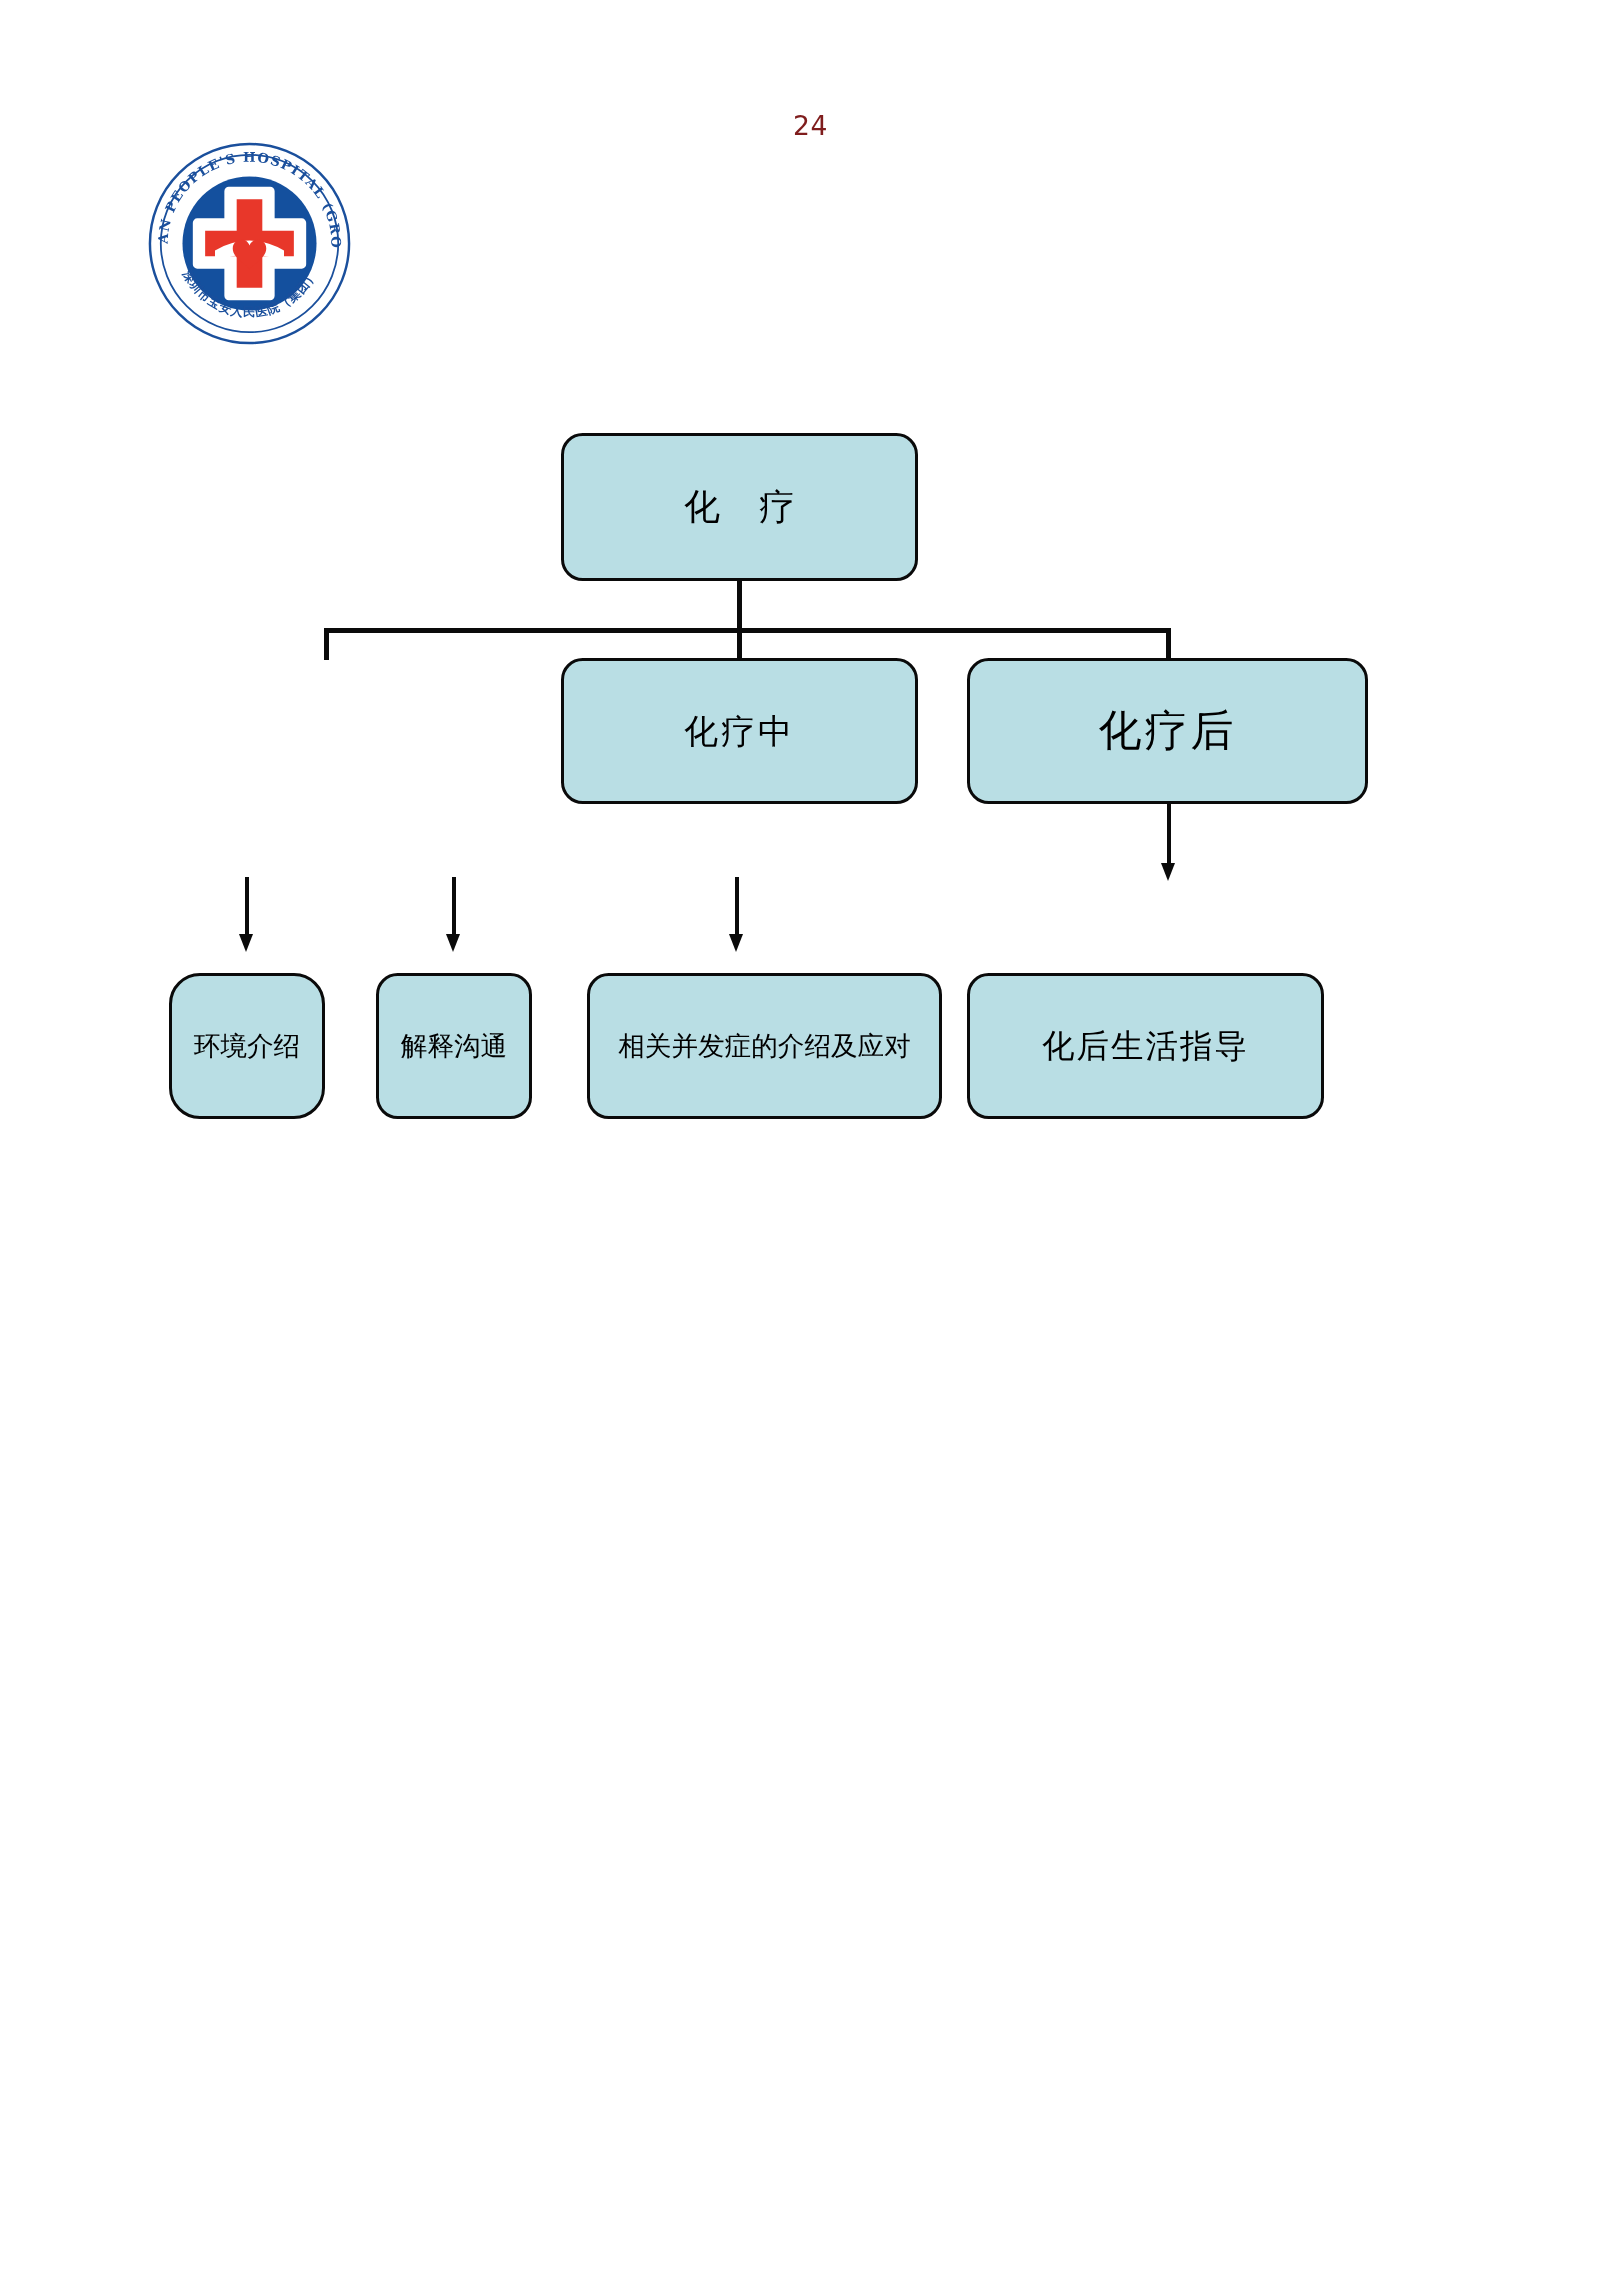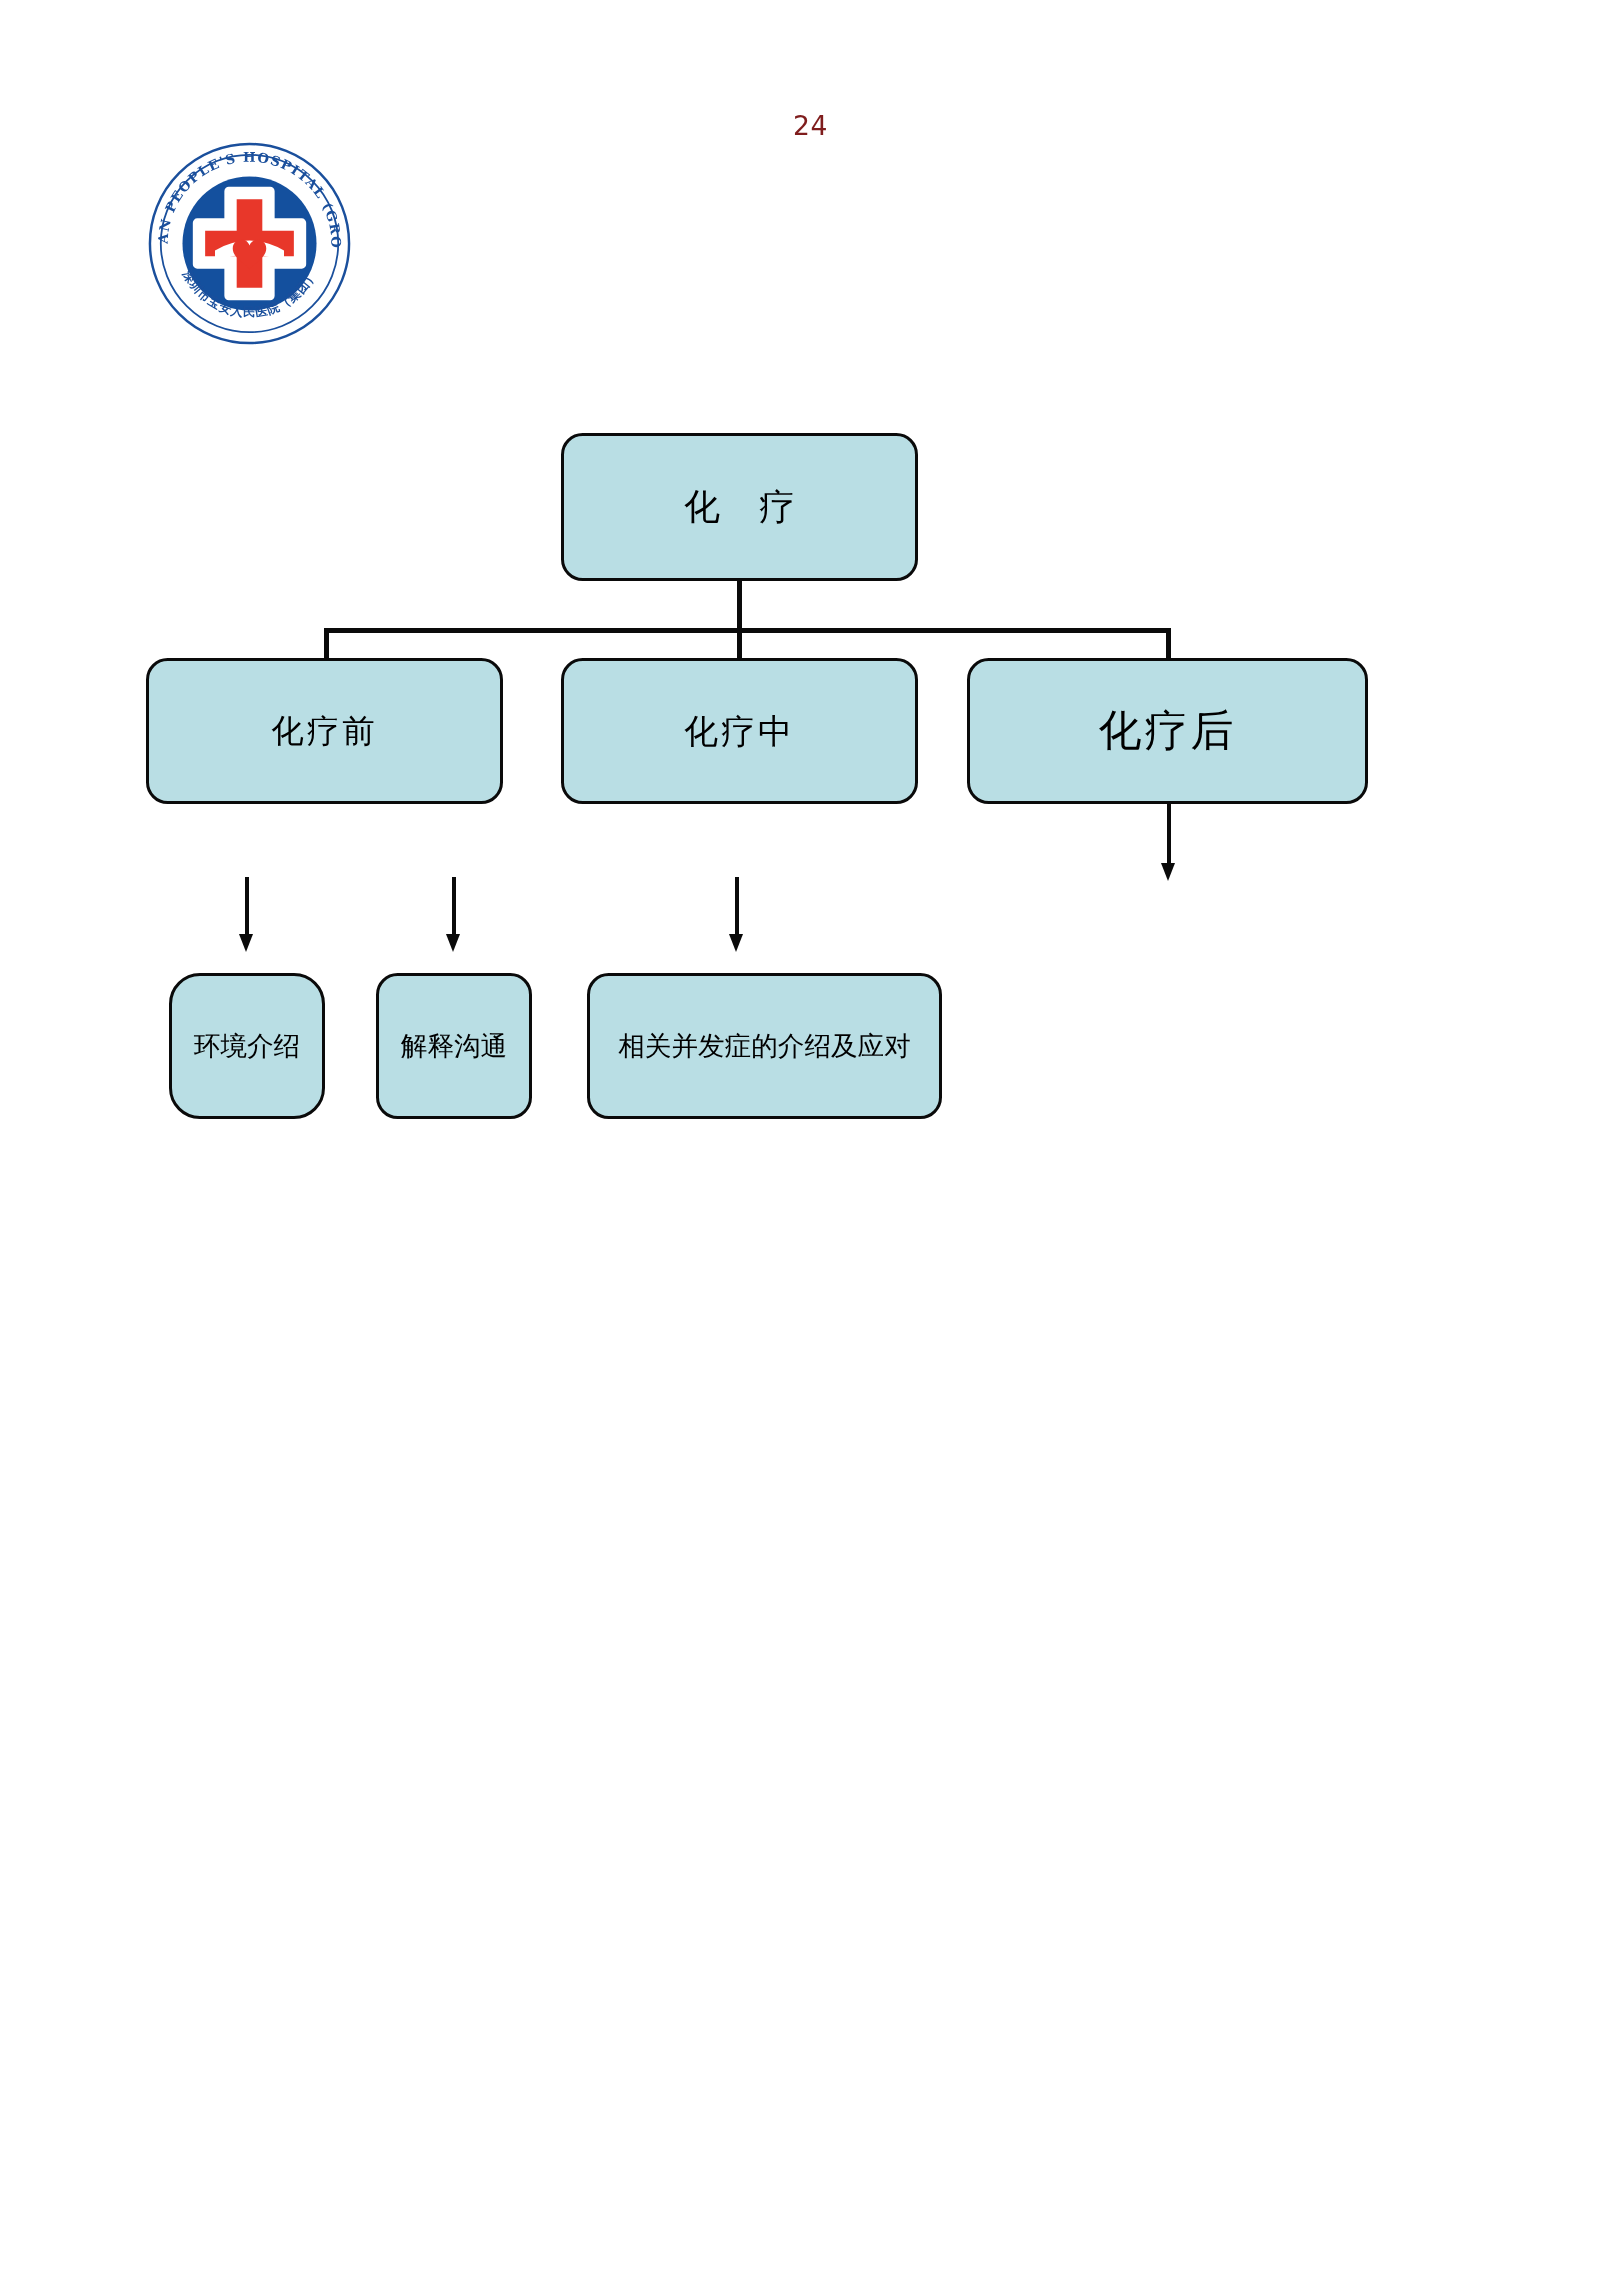--- a/index.html
+++ b/index.html
@@ -186,28 +186,28 @@
       <div class="shaft"></div>
       <div class="head"></div>
     </div>
     <div class="arrow" id="arrow-compl">
       <div class="shaft"></div>
       <div class="head"></div>
     </div>
 
     <div class="node" id="node-root">化  疗</div>
 
-    <div class="node" id="node-pre">化疗前</div>
 
     <div class="node" id="node-mid">化疗中</div>
 
     <div class="node" id="node-post">化疗后</div>
 
     <div class="node" id="node-env">环境介绍</div>
 
     <div class="node" id="node-comm">解释沟通</div>
 
     <div class="node" id="node-compl">相关并发症的介绍及应对</div>
 
+    <div class="node" id="node-guide">化后生活指导</div>
 
   </div>
 </div>
 
 
 </body></html>

